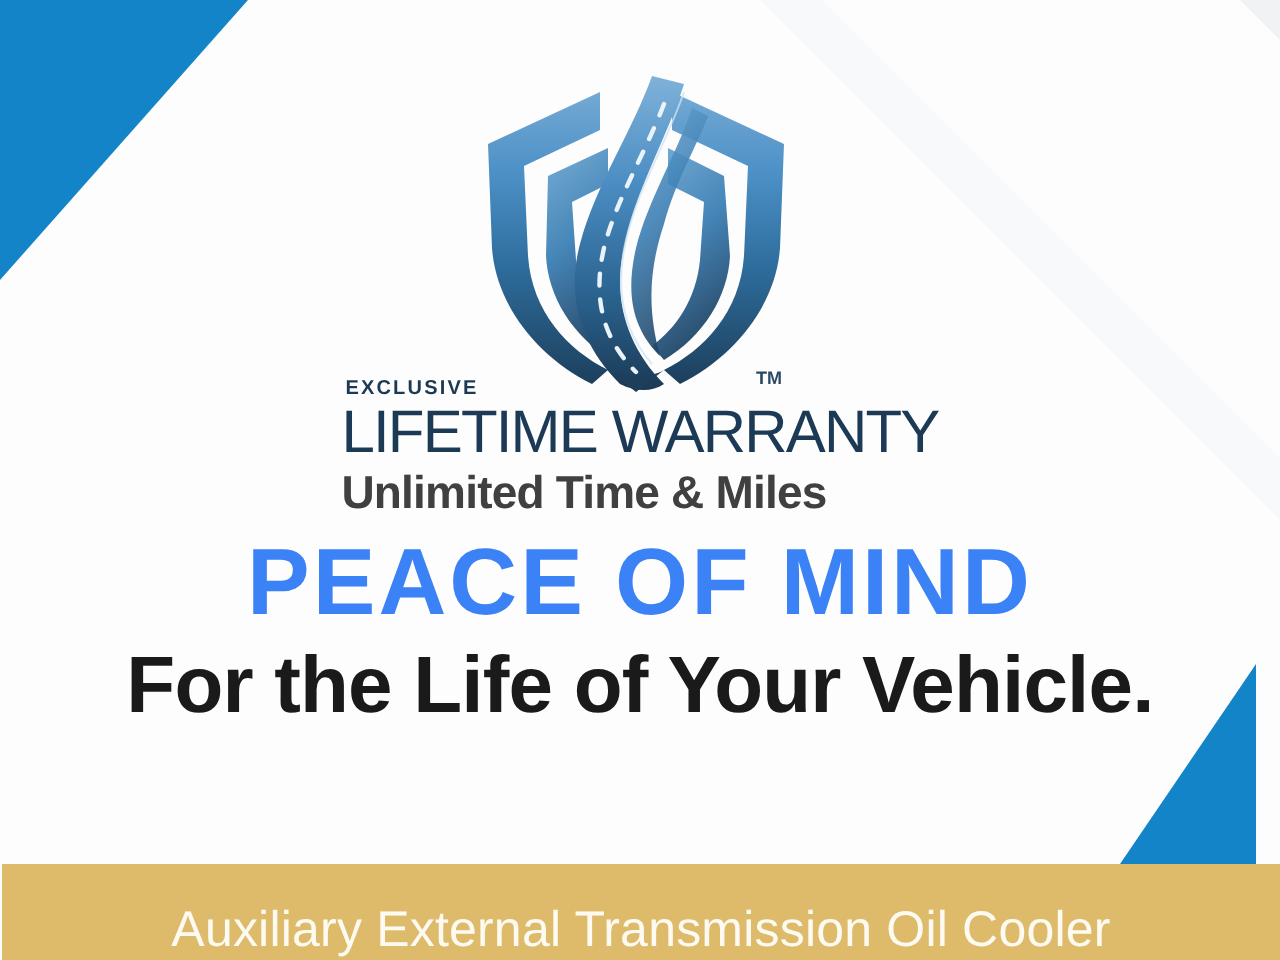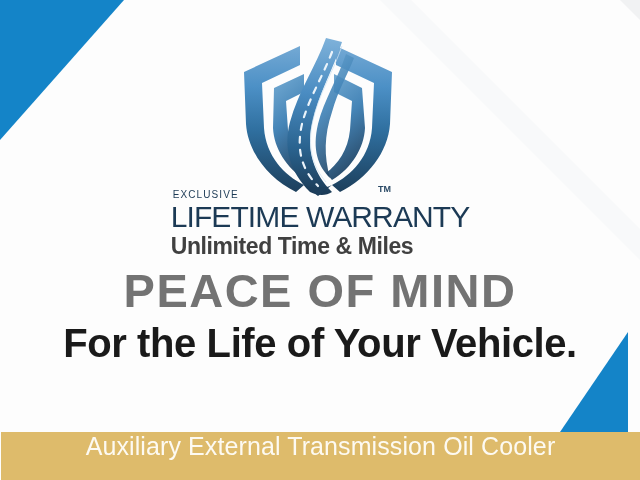--- a/index.html
+++ b/index.html
@@ -79,21 +79,21 @@
     right: 0;
     top: 190px;
     text-align: center;
   }
   .lockup-inner {
     display: inline-block;
     text-align: left;
   }
   .exclusive {
     font-size: 10px;
-    font-weight: normal;
+    font-weight: bold;
     letter-spacing: 1.1px;
     color: #1c3a55;
     line-height: 1;
     margin: 0 0 2px 2px;
   }
   .lifetime {
     font-size: 30px;
     font-weight: normal;
     color: #1c3a55;
     line-height: 1.02;
@@ -115,21 +115,21 @@
   .headline {
     position: absolute;
     left: 0;
     right: 0;
     top: 266px;
     text-align: center;
   }
   .peace {
     font-size: 47px;
     font-weight: bold;
-    color: #737373;
+    color: #3b82f6;
     letter-spacing: 1.5px;
     line-height: 1.05;
     margin: 0;
     white-space: nowrap;
   }
   .for-life {
     font-size: 40px;
     font-weight: bold;
     color: #1a1a1a;
     letter-spacing: -0.4px;
@@ -140,21 +140,21 @@
 
   
   .banner {
     position: absolute;
     left: 1px;
     right: 0;
     bottom: 0;
     height: 48px;
     background: #debb6b;
     display: flex;
-    align-items: flex-start;
+    align-items: flex-end;
     justify-content: center;
   }
   .banner-text {
     color: #fdfaf2;
     font-size: 25px;
     font-weight: normal;
     letter-spacing: 0.1px;
     white-space: nowrap;
   }
 </style>

